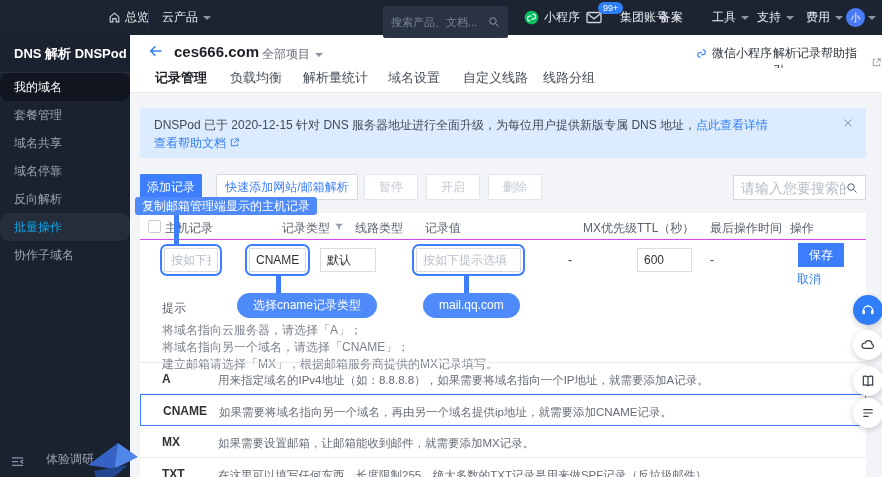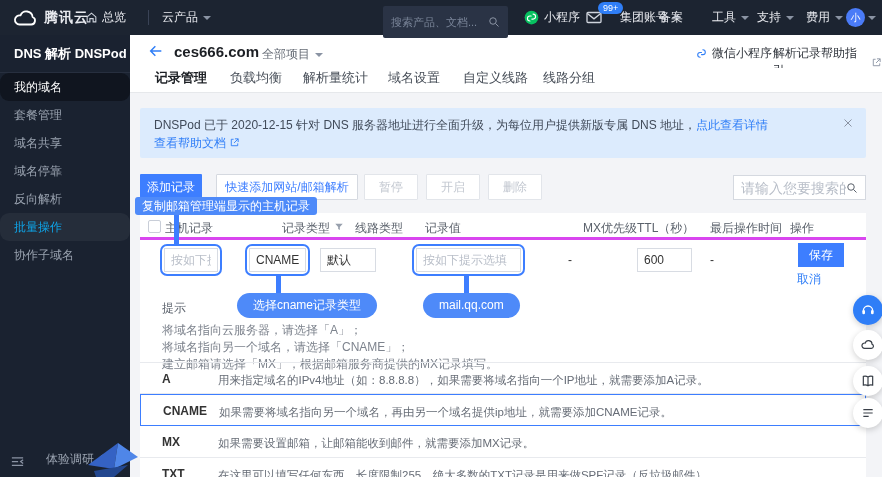--- a/index.html
+++ b/index.html
@@ -50,21 +50,21 @@
   
   .btn { position:absolute; top:139px; height:26px; font-size:12px; display:flex; align-items:center; justify-content:center; cursor:pointer; border-radius:1px; }
   .btn.primary { background:#3d7eff; color:#fff; }
   .btn.secondary { background:#fff; border:1px solid #d5d9e0; color:#3d7eff; }
   .btn.disabled { background:#fff; border:1px solid #e2e5ea; color:#c2c7d0; cursor:default; }
   .record-search { position:absolute; left:603px; top:140px; width:133px; height:25px; background:#fff; border:1px solid #d5d9e0; display:flex; align-items:center; padding:0 7px; }
   .record-search input { flex:1; border:none; outline:none; font-size:14px; color:#333; width:90px; }
   .record-search input::placeholder { color:#b8bec8; }
   
   .card { position:absolute; left:10px; top:178px; width:726px; bottom:0; background:#fff; }
-  .thead { position:absolute; left:0; top:0; width:726px; height:27px; border-bottom:3px solid #d946ef; }
+  .thead { position:absolute; left:0; top:0; width:726px; height:27px; border-bottom:1px solid #d946ef; }
   .th { position:absolute; top:7px; font-size:12px; color:#5a616b; white-space:nowrap; }
   .checkbox { position:absolute; left:8px; top:7px; width:13px; height:13px; border:1px solid #c9ced8; border-radius:2px; background:#fff; cursor:pointer; }
   .cell-input { height:24px; border:1px solid #d8dce3; background:#fff; font-size:12px; padding:0 6px; color:#333; outline:none; width:100%; }
   .cell-input::placeholder { color:#b8bec8; }
   .callout { position:absolute; border:2px solid #3d7eff; border-radius:7px; padding:2px; background:#fff; }
   .plain-field { position:absolute; height:24px; border:1px solid #d8dce3; background:#fff; font-size:12px; line-height:22px; padding:0 6px; color:#333; }
   .dash { position:absolute; font-size:12px; color:#333; }
   .save-btn { position:absolute; left:658px; top:30px; width:46px; height:24px; background:#3d7eff; color:#fff; font-size:12px; display:flex; align-items:center; justify-content:center; cursor:pointer; }
   .cancel-link { position:absolute; left:657px; top:58px; color:#2f7ef7; font-size:12px; cursor:pointer; }
   
@@ -84,29 +84,21 @@
   .pointer-line { position:absolute; width:5px; background:#3d7eff; z-index:14; }
   
   .float-btn { position:absolute; left:723px; width:30px; height:30px; border-radius:50%; background:#fff; box-shadow:0 2px 6px rgba(0,0,0,0.18); display:flex; align-items:center; justify-content:center; cursor:pointer; z-index:18; }
   .float-btn.blue { background:#2f7ef7; }
   .icon { display:inline-flex; align-items:center; justify-content:center; }
 </style>
 </head>
 <body>
 
 <header class="topbar">
-  <div class="abs" style="left:12px">
-    <span class="icon">
-      <svg width="26" height="20" viewBox="0 0 26 20">
-          <path d="M7.5 16.5a4.6 4.6 0 1 1 1-9.1A6.3 6.3 0 0 1 20.6 9a3.9 3.9 0 0 1-1.3 7.5H7.5z" fill="none" stroke="#fff" stroke-width="1.8" stroke-linejoin="round"></path>
-        </svg>
-    </span>
-    <span class="brand" style="margin-left:6px">腾讯云</span>
-  </div>
-  <div class="abs" style="left:85px">
+  <div class="abs" style="left:108px">
     <span class="icon" style="margin-right:4px">
       <svg width="13" height="13" viewBox="0 0 24 24">
           <path d="M4 11l8-7 8 7v9h-5v-6H9v6H4z" fill="none" stroke="#cfd4dd" stroke-width="2"></path>
         </svg>
     </span>
     <span>总览</span>
   </div>
   <div class="tb-divider"></div>
   <div class="abs" style="left:162px">
     <span>云产品</span>

